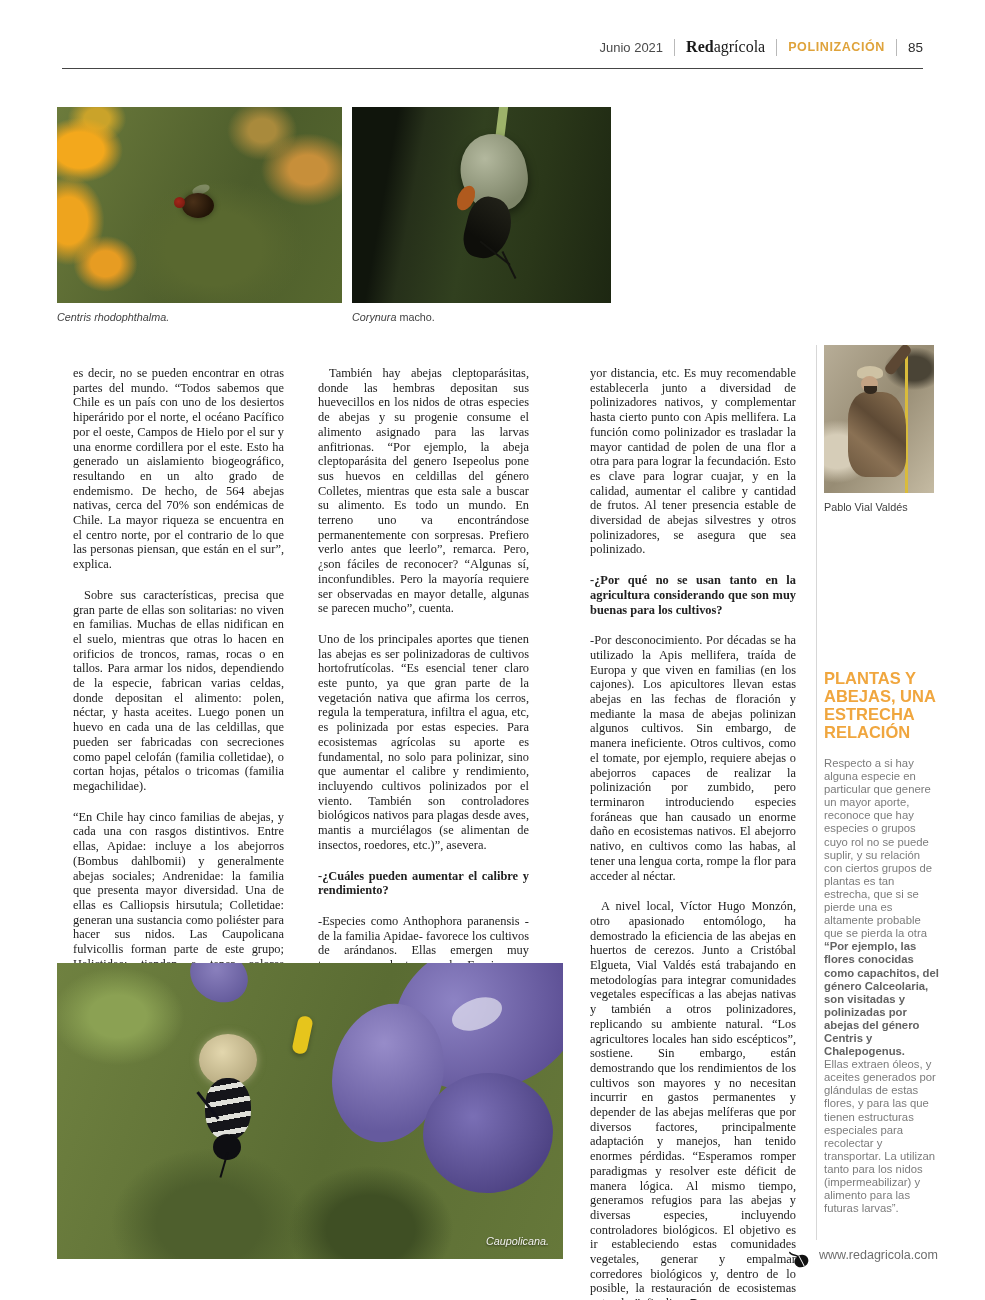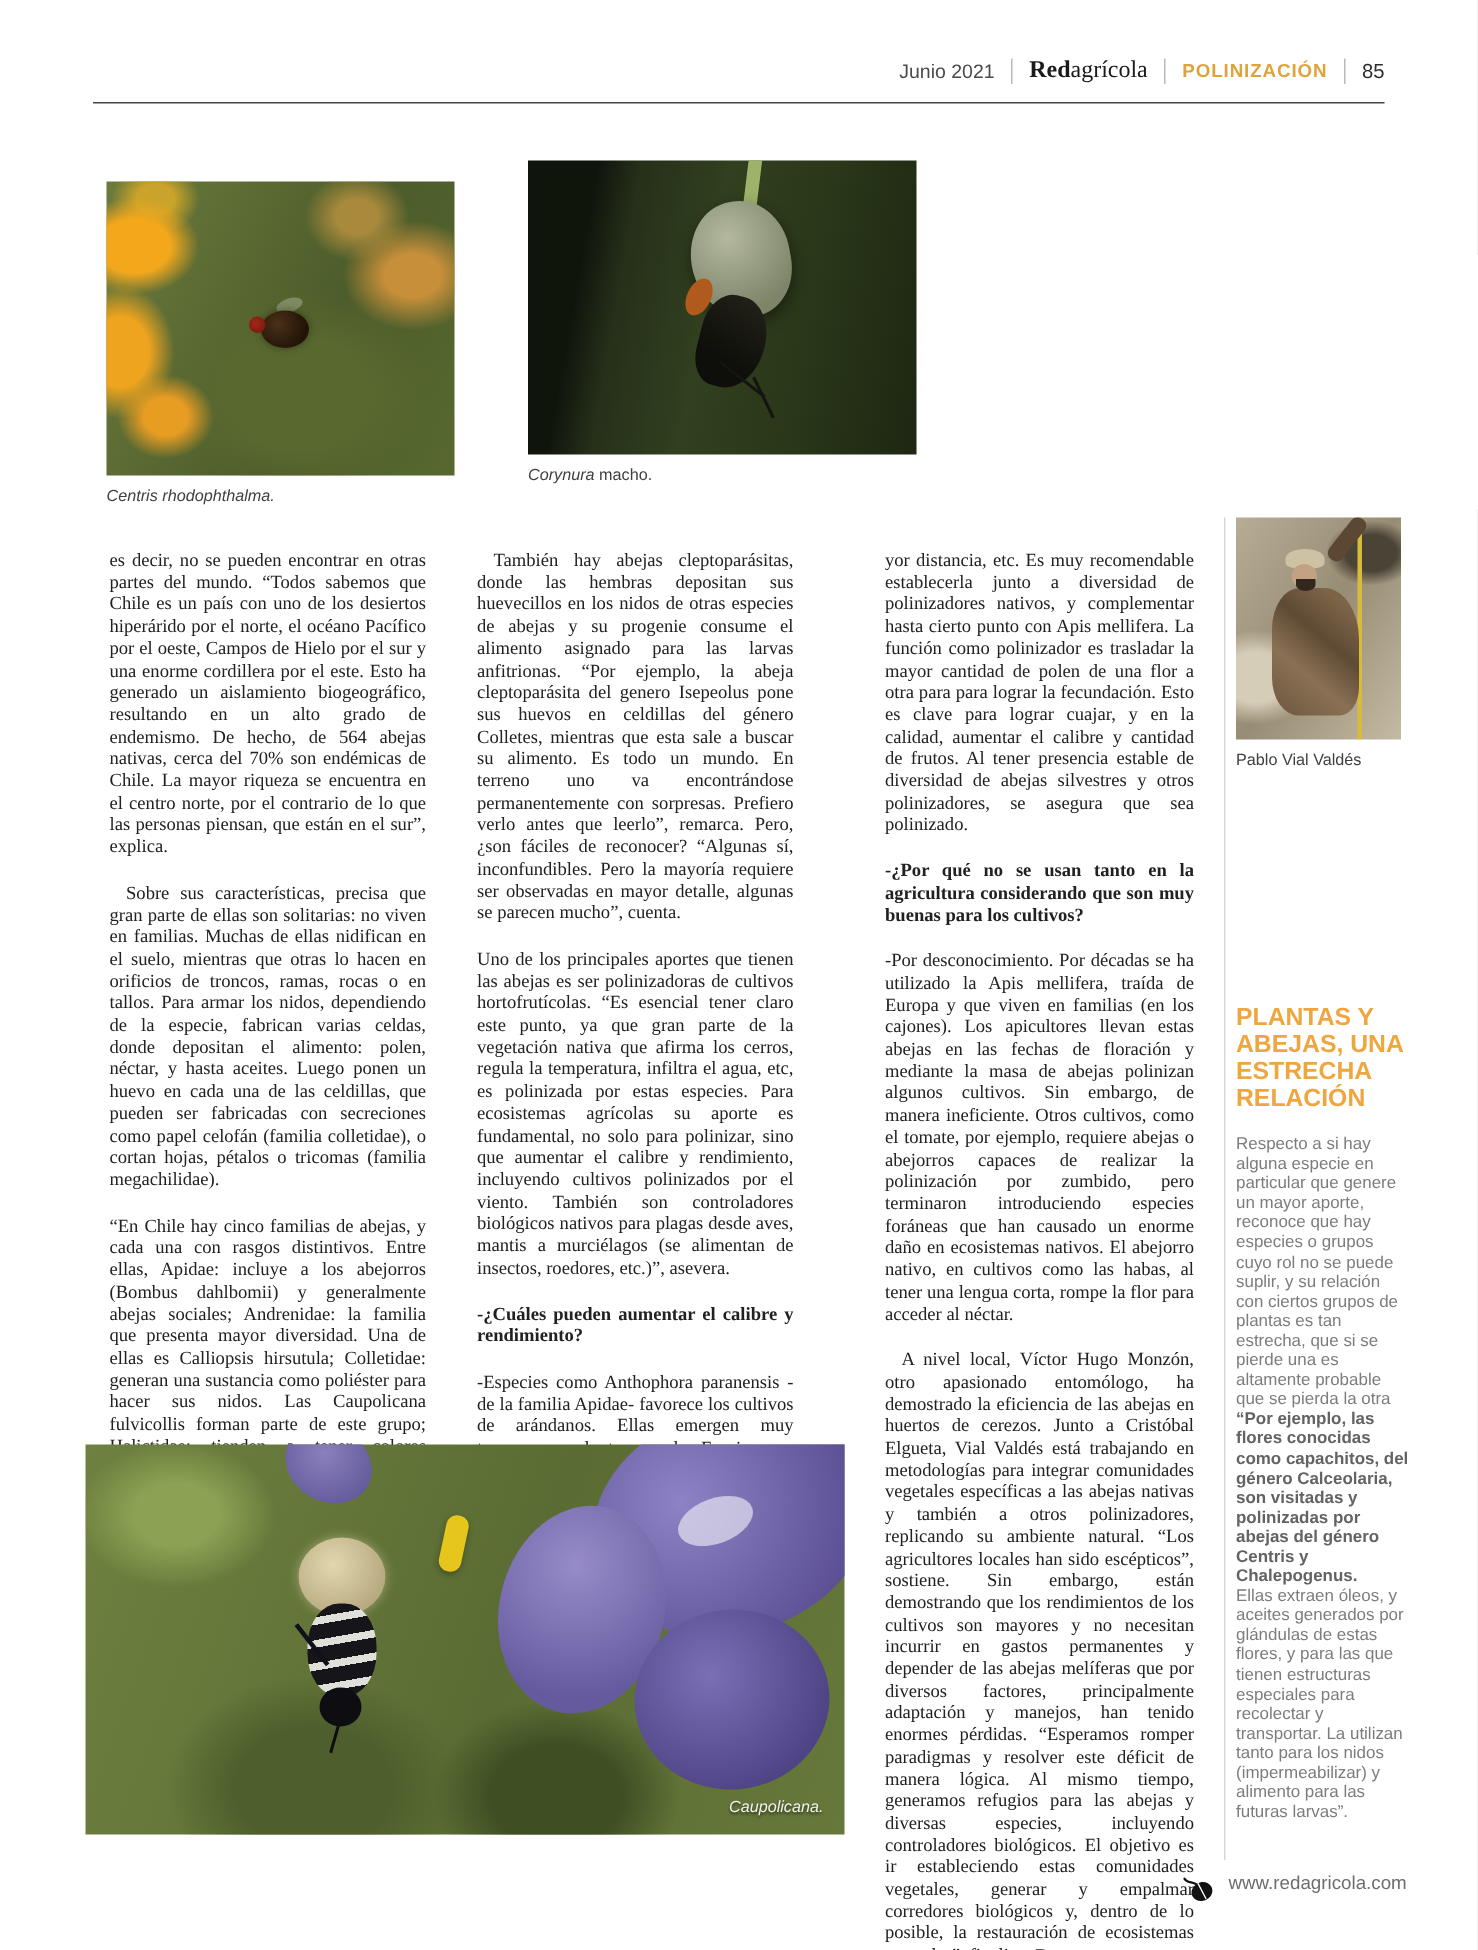--- a/index.html
+++ b/index.html
@@ -110,21 +110,21 @@
             border-radius:0 0 50% 50%;}
   .sb-torso{position:absolute;left:22%;top:32%;width:58px;height:85px;border-radius:32% 40% 22% 30%;
             background:linear-gradient(40deg,#6b563e,#8a7154 35%,#5e4a35 60%,#7c6448 85%);}
   .sb-caption{font-size:10.8px;color:#3f3f3f;margin-top:8px;}
   .sb-head{margin-top:156px;font-weight:bold;font-size:16.5px;line-height:18px;color:#f0a63e;}
   .sb-body{margin-top:16px;font-size:11.3px;line-height:13.1px;color:#7c7c7c;}
   .sb-body p{margin:0;}
   .sb-bold{font-weight:bold;color:#636363;}
 
   
-  .ph-main{position:absolute;left:57px;top:963px;width:506px;height:260px;overflow:hidden;
+  .ph-main{position:absolute;left:57px;top:963px;width:506px;height:296px;overflow:hidden;
     background:
     radial-gradient(95px 70px at 12% 18%, #8ba153 0 30%, rgba(139,161,83,0) 70%),
     radial-gradient(130px 100px at 30% 88%, #4e5f2d 0 40%, rgba(78,95,45,0) 75%),
     radial-gradient(110px 85px at 62% 90%, #3f4f24 0 40%, rgba(63,79,36,0) 75%),
     linear-gradient(110deg,#6f8140,#5a6c33 55%,#66783a);}
   .fl{position:absolute;border-radius:50%;}
   .fl-a{right:-20px;top:-24px;width:190px;height:150px;transform:rotate(-18deg);
         background:radial-gradient(circle at 35% 35%, #8d83c4, #5c4f94 75%);}
   .fl-b{right:120px;top:40px;width:110px;height:140px;transform:rotate(14deg);
         background:radial-gradient(circle at 40% 30%, #978cc9, #655a9e 75%);}
@@ -166,21 +166,21 @@
     <span class="mh-date">Junio 2021</span>
     <span class="mh-bar"></span>
     <span class="mh-brand"><span class="b">Red</span><span>agrícola</span></span>
     <span class="mh-bar"></span>
     <span class="mh-section">POLINIZACIÓN</span>
     <span class="mh-bar"></span>
     <span class="mh-page">85</span>
   </div>
   <div class="head-rule"></div>
 
-  <figure class="fig" style="left:57px;top:107px;width:232px;margin:14px;">
+  <figure class="fig" style="left:57px;top:107px;width:285px;margin:0;">
     <div class="ph ph1">
       <div class="p1-bee">
         <div class="p1-wing"></div>
         <div class="p1-body"></div>
         <div class="p1-head"></div>
       </div>
     </div>
     <figcaption class="caption"><span class="it">Centris rhodophthalma.</span><span></span></figcaption>
   </figure>
 

